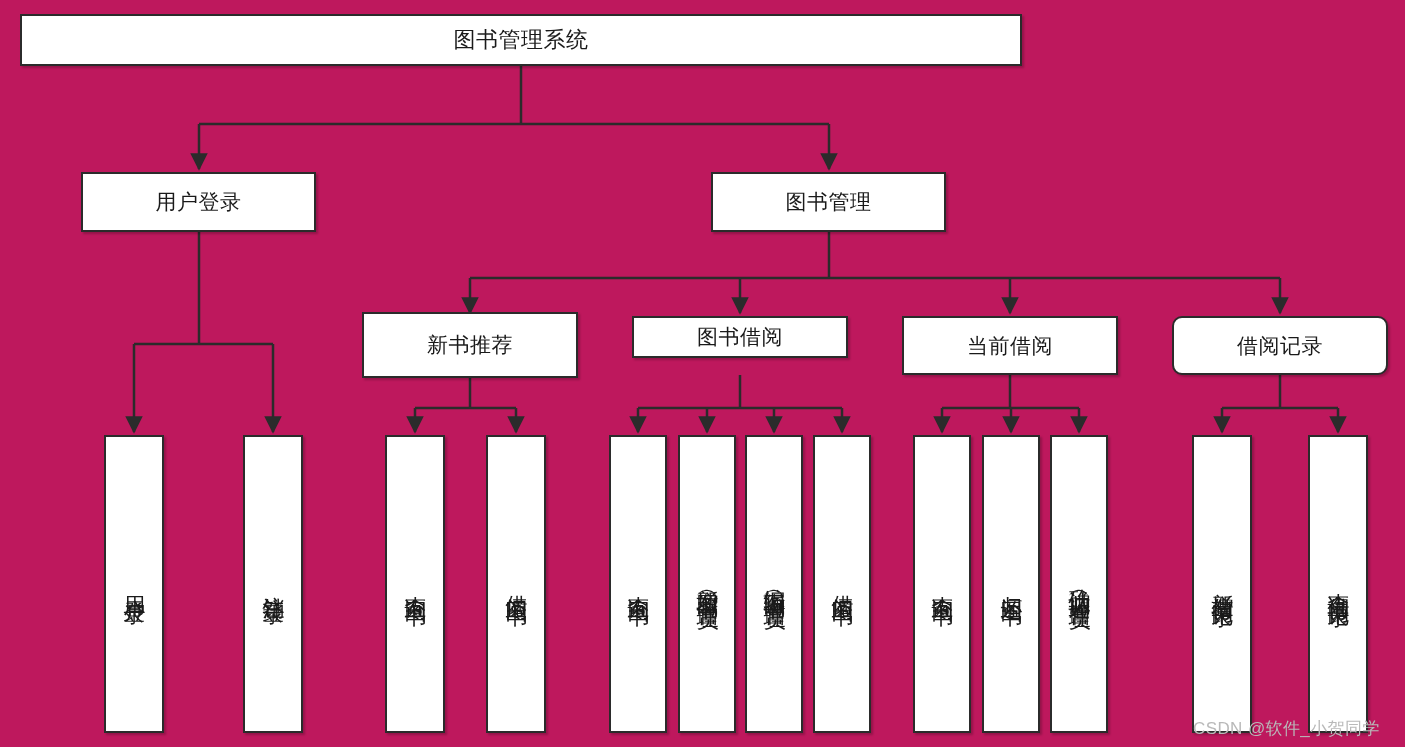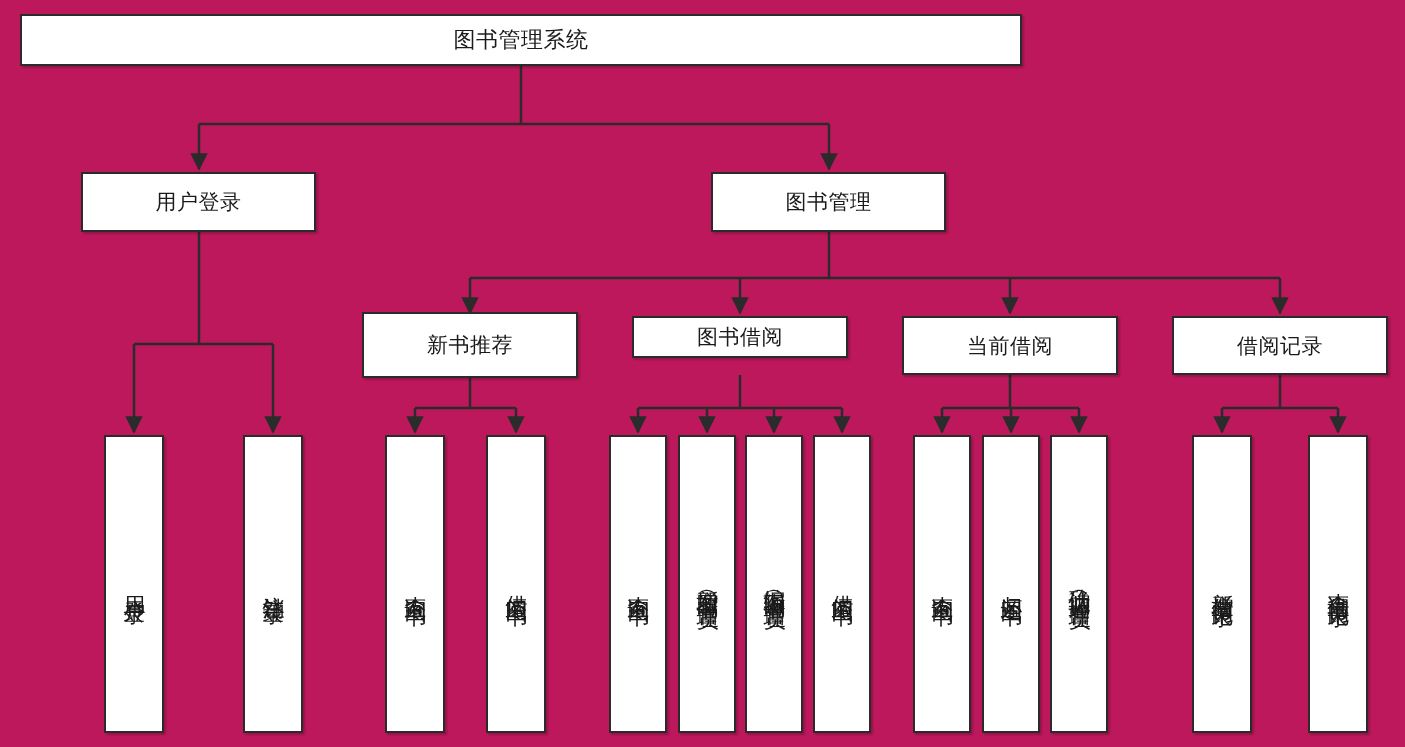--- a/index.html
+++ b/index.html
@@ -122,21 +122,21 @@
       </div>
       <div class="node horiz" style="left: 362px; top: 312px; width: 216px; height: 66px;">
         <span class="label">新书推荐</span>
       </div>
       <div class="node horiz" style="left: 632px; top: 316px; width: 216px; height: 42px;">
         <span class="label">图书借阅</span>
       </div>
       <div class="node horiz" style="left: 902px; top: 316px; width: 216px; height: 59px;">
         <span class="label">当前借阅</span>
       </div>
-      <div class="node horiz" style="left: 1172px; top: 316px; width: 216px; height: 59px;">
+      <div class="node horiz" style="left: 1172px; top: 316px; width: 216px; height: 59px; border-radius: 10px;">
         <span class="label">借阅记录</span>
       </div>
       <div class="node vert" style="left: 104px; top: 435px; width: 60px; height: 298px;">
         <span class="label">用户登录</span>
       </div>
       <div class="node vert" style="left: 243px; top: 435px; width: 60px; height: 298px;">
         <span class="label">注销登录</span>
       </div>
       <div class="node vert" style="left: 385px; top: 435px; width: 60px; height: 298px;">
         <span class="label">查询图书</span>
@@ -166,14 +166,15 @@
         <span class="label">确认归还（管理员）</span>
       </div>
       <div class="node vert" style="left: 1192px; top: 435px; width: 60px; height: 298px;">
         <span class="label">新增借阅记录</span>
       </div>
       <div class="node vert" style="left: 1308px; top: 435px; width: 60px; height: 298px;">
         <span class="label">查询借阅记录</span>
       </div>
     </div>
 
+  <div id="watermark" style="left: 1193px; top: 717px;">CSDN @软件_小贺同学</div>
 
 </div>
 
 </body></html>

